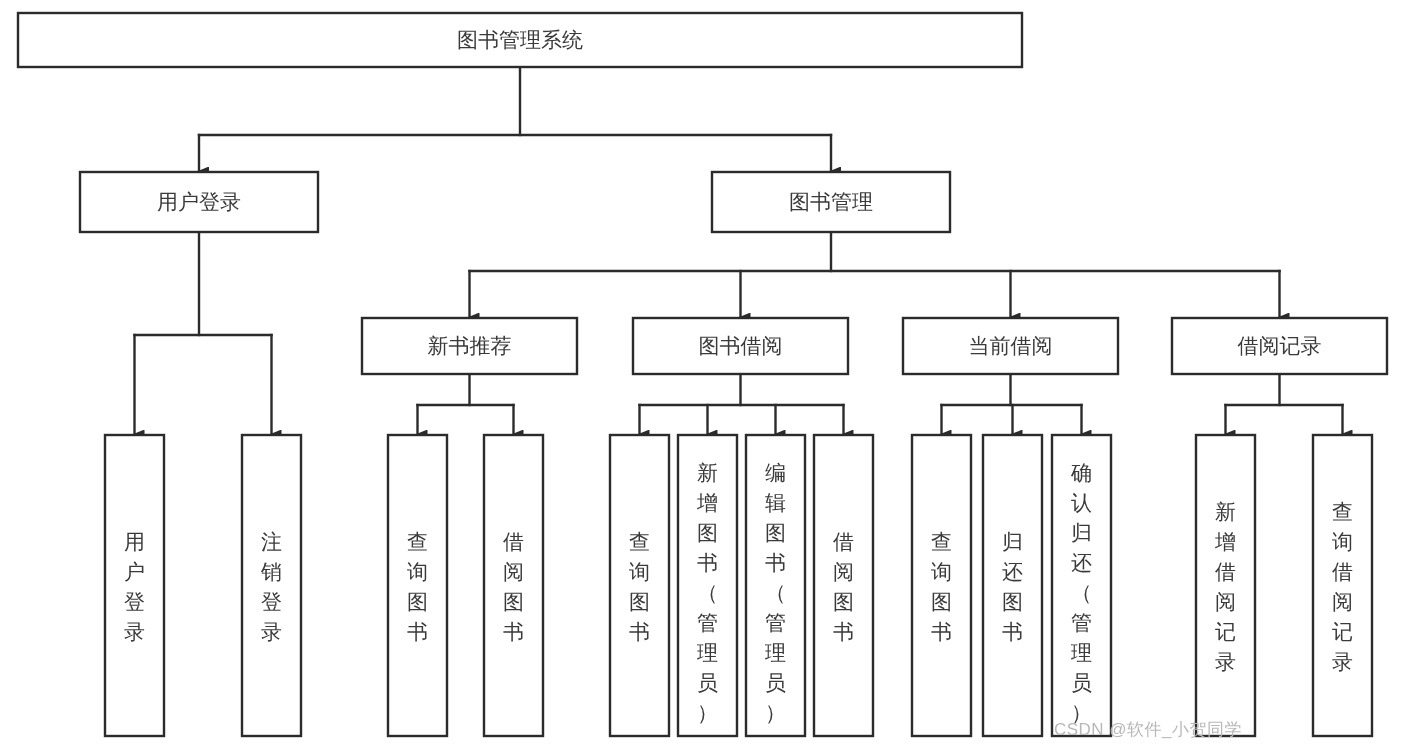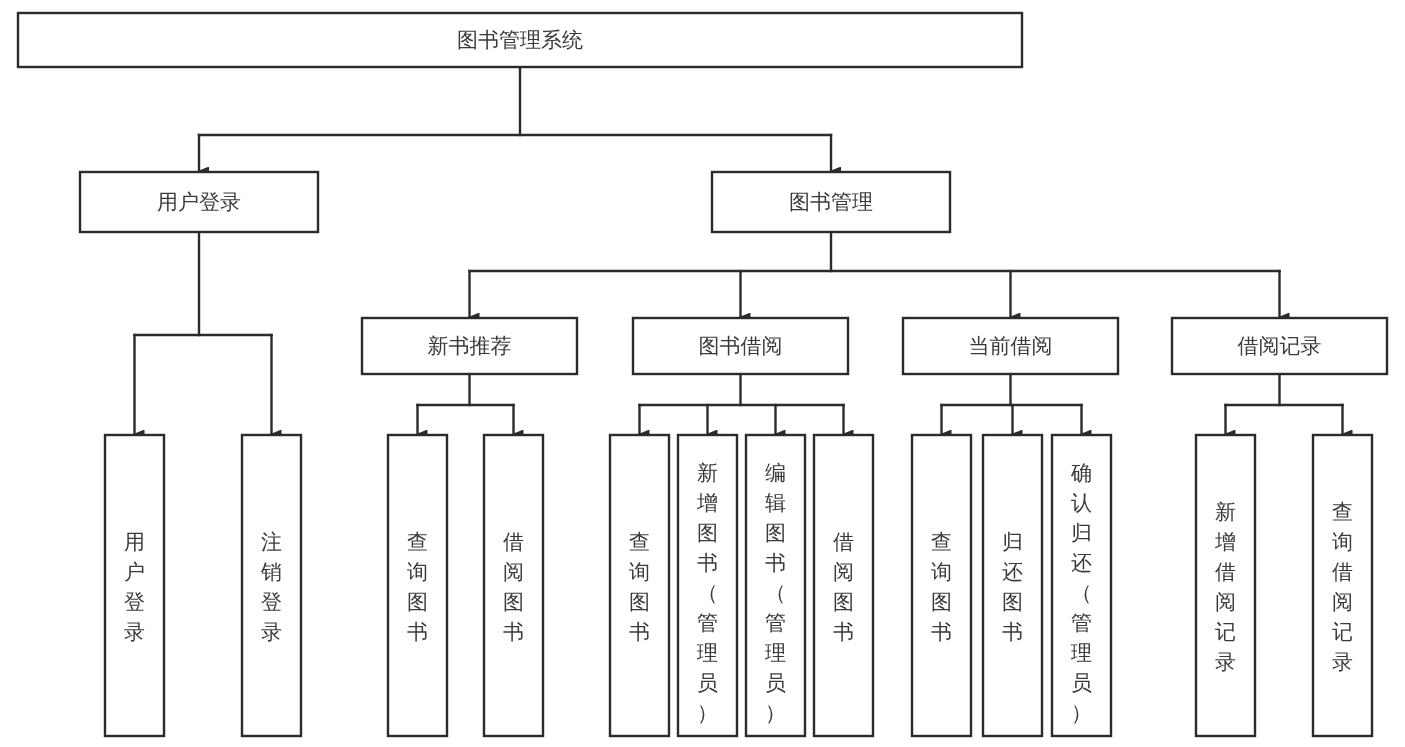--- a/index.html
+++ b/index.html
@@ -184,13 +184,14 @@
           <rect class="node-box" x="1196" y="435" width="59" height="301"></rect>
           <text class="node-label-vertical" x="1225.5" y="518.9"><tspan x="1225.5" dy="0">新</tspan><tspan x="1225.5" dy="30">增</tspan><tspan x="1225.5" dy="30">借</tspan><tspan x="1225.5" dy="30">阅</tspan><tspan x="1225.5" dy="30">记</tspan><tspan x="1225.5" dy="30">录</tspan></text>
         </g>
         <g>
           <rect class="node-box" x="1313" y="435" width="59" height="301"></rect>
           <text class="node-label-vertical" x="1342.5" y="518.9"><tspan x="1342.5" dy="0">查</tspan><tspan x="1342.5" dy="30">询</tspan><tspan x="1342.5" dy="30">借</tspan><tspan x="1342.5" dy="30">阅</tspan><tspan x="1342.5" dy="30">记</tspan><tspan x="1342.5" dy="30">录</tspan></text>
         </g>
       </g>
   </svg>
 
+  <div class="watermark">CSDN @软件_小贺同学</div>
 </div>
 
 </body></html>

